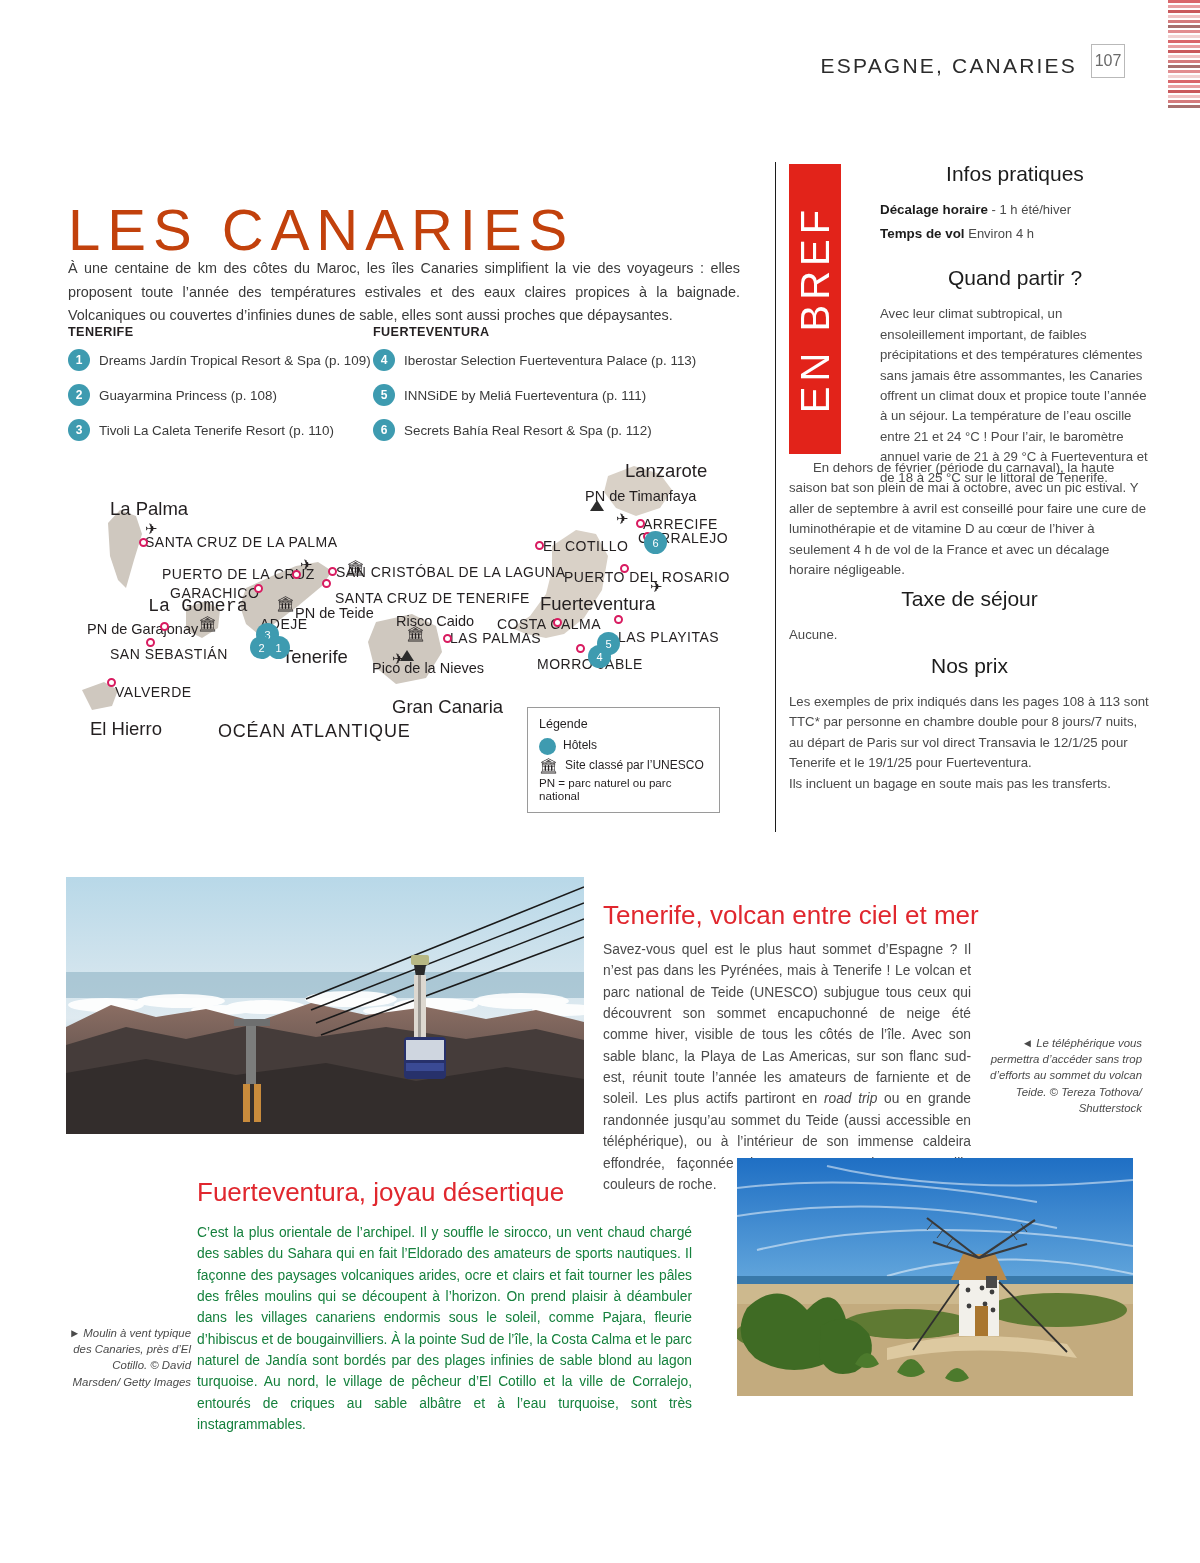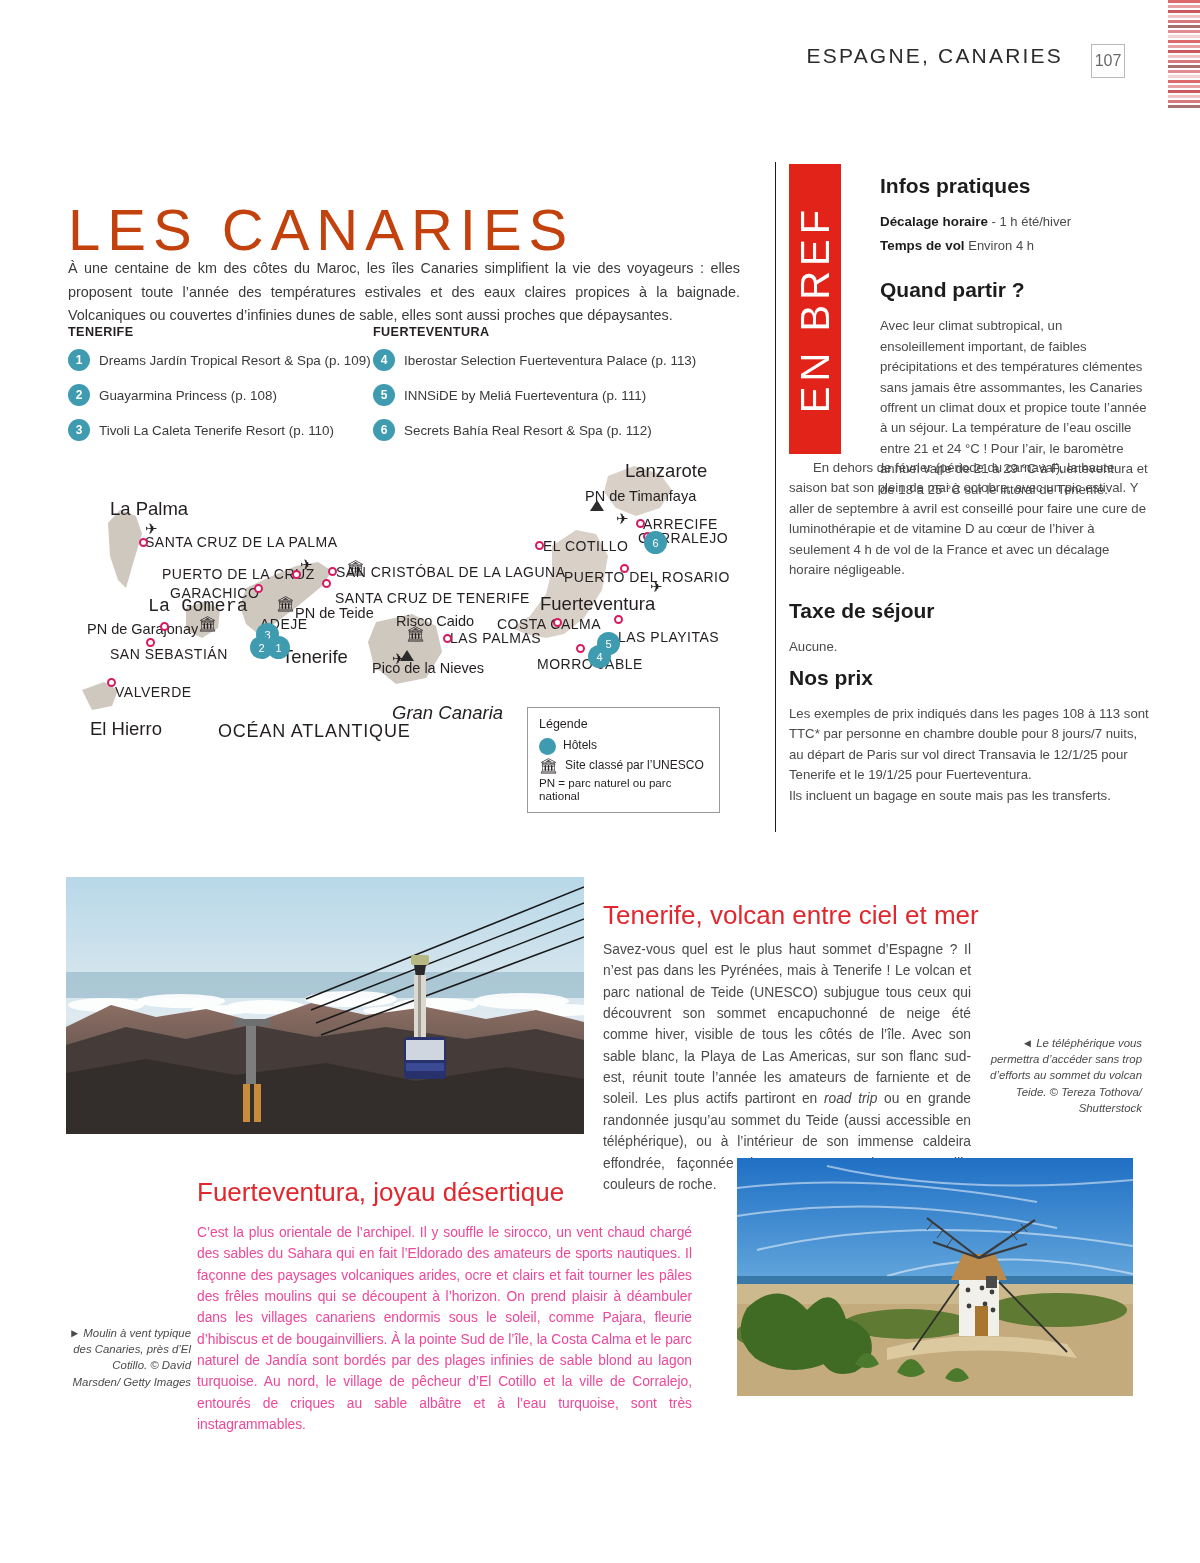--- a/index.html
+++ b/index.html
@@ -12,21 +12,21 @@
     position:relative;
     overflow:hidden;
   }
 
   
   .page-header {
     position:absolute; top:0; left:0; width:1200px; height:110px;
   }
   .header-bar {
     position:absolute; right:75px; top:44px;
-    display:flex; align-items:flex-start; gap:28px;
+    display:flex; align-items:flex-end; gap:14px;
   }
   .header-title {
     font-size:21px; letter-spacing:2.2px; color:#2b2b2b; font-weight:400;
     white-space:nowrap;
   }
   .page-number {
     width:34px; height:34px; border:1px solid #b9b9b9;
     display:flex; align-items:center; justify-content:center;
     font-size:16px; color:#6a6a6a;
   }
@@ -124,21 +124,21 @@
     background:#e2231a;
   }
   .enbref span {
     position:absolute; left:50%; top:50%;
     transform:translate(-50%,-50%) rotate(-90deg);
     transform-origin:center;
     color:#fff; font-size:40px; letter-spacing:5px; white-space:nowrap;
     font-weight:400;
   }
   .sb-content { position:absolute; left:105px; top:0; width:270px; }
-  .sb-h2 { font-size:21px; font-weight:700; margin:12px 0 14px 0; color:#1c1c1c; }
+  .sb-h2 { font-size:21px; font-weight:400; margin:0 0 14px 0; color:#1c1c1c;text-align:center; }
   .sb-h2.mt { margin-top:22px; }
   .sb-kv { font-size:13px; line-height:1.5; color:#4a4a4a; margin-bottom:4px; }
   .sb-kv b { color:#1c1c1c; font-weight:bold; font-size:13.4px; }
   .sb-p { font-size:13.2px; line-height:1.55; color:#4a4a4a; margin:0; }
 
   .sb-wide { position:absolute; left:14px; top:296px; width:361px; }
   .sb-wide2 { position:absolute; left:14px; top:425px; width:361px; }
   .sb-wide3 { position:absolute; left:14px; top:492px; width:361px; }
 
   
@@ -161,21 +161,21 @@
     font-style:italic; text-align:right;
   }
 
   
   .art2-title {
     position:absolute; left:197px; top:1155px; width:520px;
     font-size:26px; color:#e0272e; font-weight:400;
   }
   .art2-body {
     position:absolute; left:197px; top:1208px; width:495px;
-    font-size:13.8px; line-height:1.55; color:#ec4899; text-align:justify;
+    font-size:13.8px; line-height:1.55; color:#15803d; text-align:justify;
   }
   .photo2 {
     position:absolute; left:737px; top:1158px; width:396px; height:238px;
     overflow:hidden;
   }
   .cap2 {
     position:absolute; left:63px; top:1325px; width:128px;
     font-size:11.4px; line-height:1.42; color:#4a4a4a;
     font-style:italic; text-align:right;
   }
@@ -267,21 +267,21 @@
     <g fill="#d9d1c7">
       <path d="M492,108 L516,92 L536,96 L548,118 L542,152 L524,180 L504,196 L486,200 L466,196 L452,190 L470,178 L486,156 L492,132 Z"></path>
       <path d="M548,38 L574,28 L600,36 L612,52 L600,70 L576,78 L556,70 L544,54 Z"></path>
     </g>
   </svg>
   <div id="map-layers">
       <div class="map-label lbl-island" style="left: 50px; top: 60px;">La Palma</div>
       <div class="map-label lbl-island" style="left: 88px; top: 158px; font-family: Liberation Mono, monospace;">La Gomera</div>
       <div class="map-label lbl-island" style="left: 30px; top: 280px;">El Hierro</div>
       <div class="map-label lbl-island" style="left: 222px; top: 208px;">Tenerife</div>
-      <div class="map-label lbl-island" style="left: 332px; top: 264px; font-style: italic;">Gran Canaria</div>
+      <div class="map-label lbl-island" style="left: 332px; top: 258px;">Gran Canaria</div>
       <div class="map-label lbl-island" style="left: 480px; top: 155px;">Fuerteventura</div>
       <div class="map-label lbl-island" style="left: 565px; top: 22px;">Lanzarote</div>
       <div class="map-label lbl-city" style="left: 85px; top: 96px;">SANTA CRUZ DE LA PALMA</div>
       <div class="map-label lbl-city" style="left: 102px; top: 128px;">PUERTO DE LA CRUZ</div>
       <div class="map-label lbl-city" style="left: 110px; top: 147px;">GARACHICO</div>
       <div class="map-label lbl-city" style="left: 276px; top: 126px;">SAN CRISTÓBAL DE LA LAGUNA</div>
       <div class="map-label lbl-city" style="left: 275px; top: 152px;">SANTA CRUZ DE TENERIFE</div>
       <div class="map-label lbl-city" style="left: 50px; top: 208px;">SAN SEBASTIÁN</div>
       <div class="map-label lbl-city" style="left: 55px; top: 246px;">VALVERDE</div>
       <div class="map-label lbl-city" style="left: 200px; top: 178px;">ADEJE</div>

